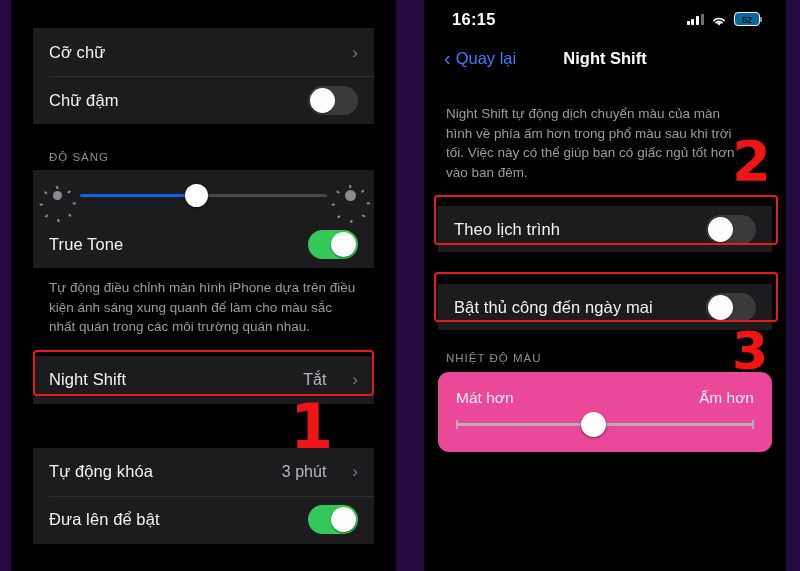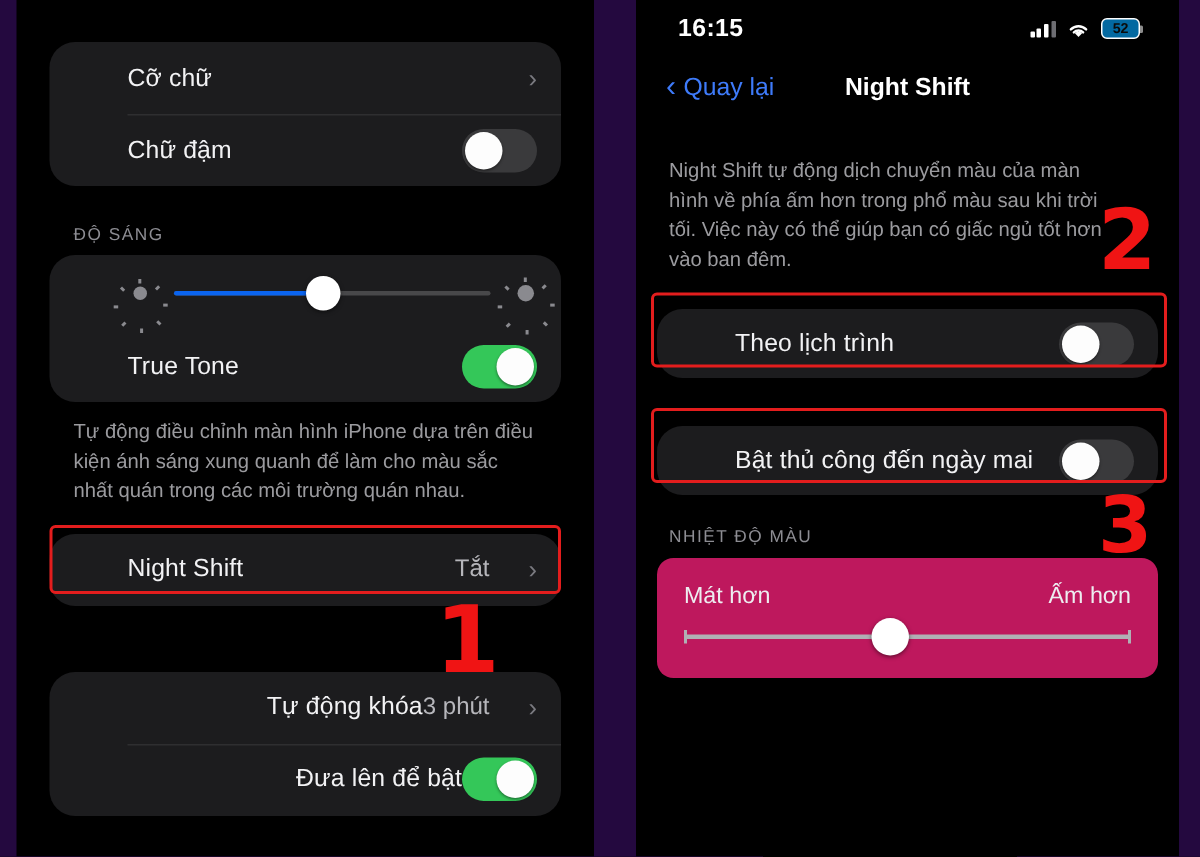--- a/index.html
+++ b/index.html
@@ -24,24 +24,23 @@
     overflow: hidden;
   }
   .panel-left  { width: 385px; margin-left: 11px; }
   .panel-gap   { width: 28px; height: 571px; background: #24093f; }
   .panel-right { width: 362px; }
   .edge-right  { width: 14px; height: 571px; background: #24093f; }
 
   
   .card {
     background: #1c1c1e;
-    border-radius: 17px;
+    border-radius: 0;
     margin: 0 22px;
     overflow: hidden;
-    padding-left: 36px;
   }
   .row {
     display: flex;
     align-items: center;
     height: 48px;
     padding: 0 16px;
     position: relative;
   }
   .row + .row::before {
     content: "";
@@ -242,21 +241,21 @@
     left: 0; right: 0;
     text-align: center;
     color: #ffffff;
     font-size: 16.5px;
     font-weight: 600;
     pointer-events: none;
   }
 
   
   .temp-card {
-    background: #be185d;
+    background: #ec4899;
     border-radius: 11px;
     margin: 0 14px;
     padding: 17px 18px 26px 18px;
   }
   .temp-labels {
     display: flex;
     justify-content: space-between;
     color: #ededf0;
     font-size: 15.5px;
     margin-bottom: 16px;
@@ -347,21 +346,21 @@
     <div class="footnote">Tự động điều chỉnh màn hình iPhone dựa trên điều kiện ánh sáng xung quanh để làm cho màu sắc nhất quán trong các môi trường quán nhau.</div>
 
     <div class="card" style="margin-top:19px;">
       <div class="row">
         <span class="row-label">Night Shift</span>
         <span class="row-value">Tắt</span>
         <span class="chev">›</span>
       </div>
     </div>
 
-    <div class="card" style="margin-top:44px;text-align:right;">
+    <div class="card" style="margin-top:44px;">
       <div class="row">
         <span class="row-label">Tự động khóa</span>
         <span class="row-value">3 phút</span>
         <span class="chev">›</span>
       </div>
       <div class="row">
         <span class="row-label">Đưa lên để bật</span>
         <div class="toggle on">
           <div class="knob"></div>
         </div>

